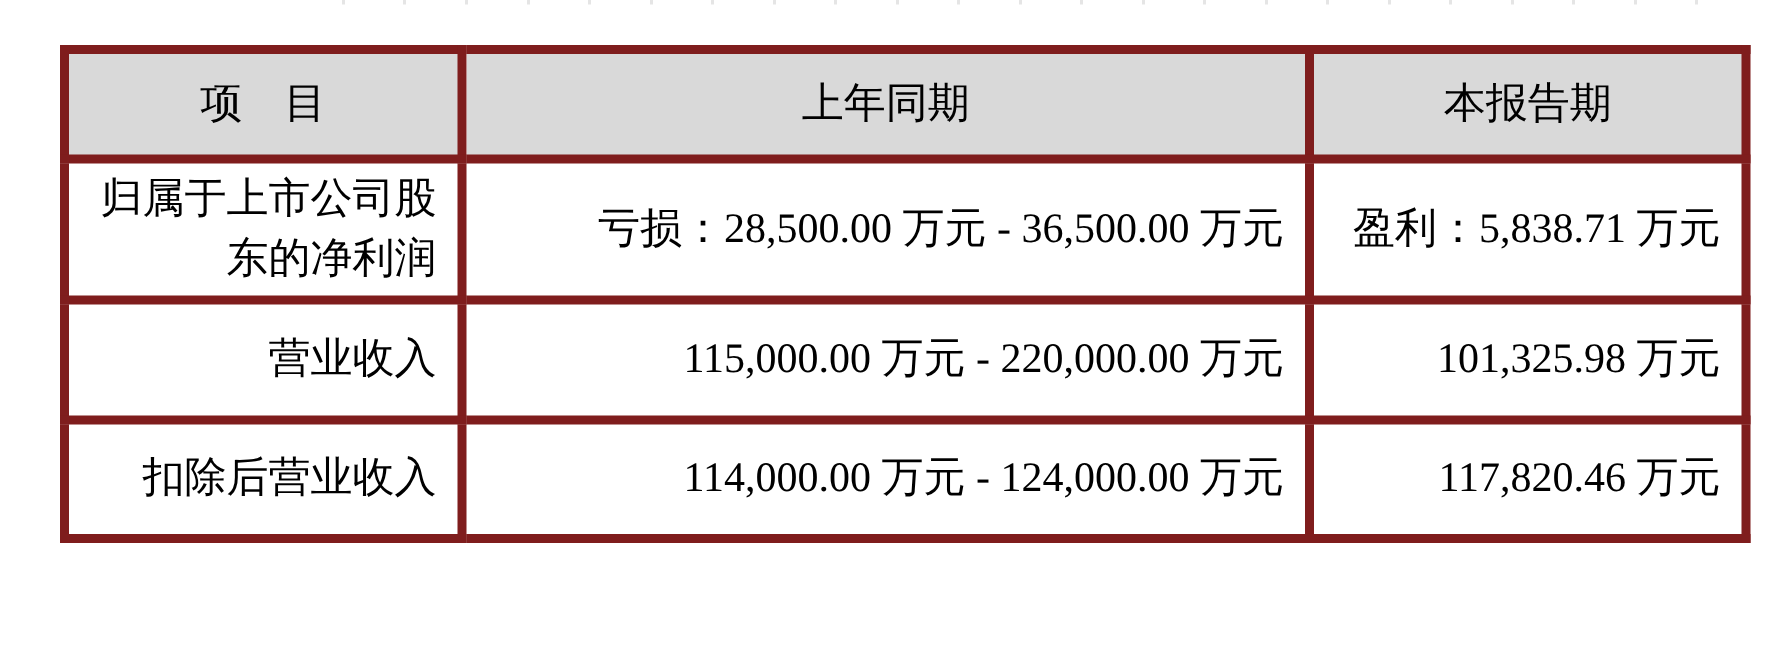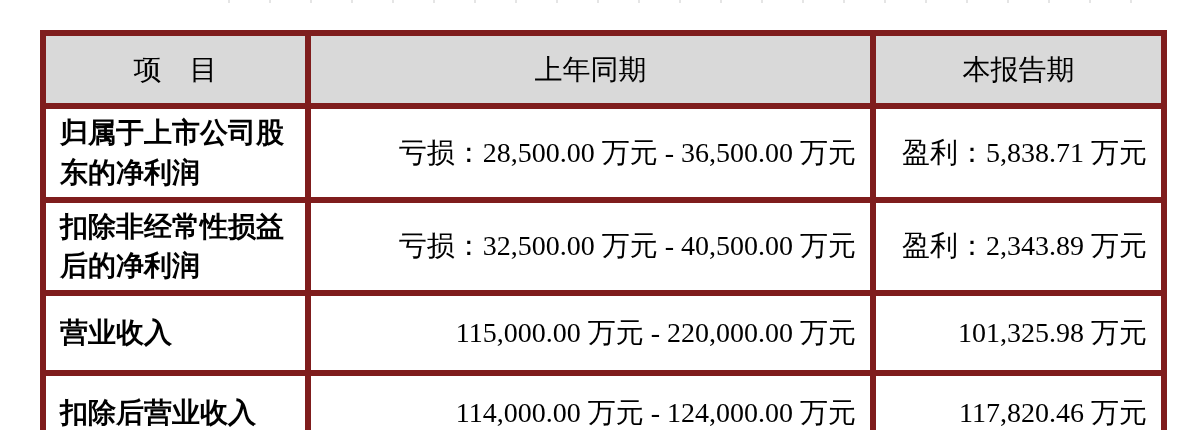--- a/index.html
+++ b/index.html
@@ -46,21 +46,21 @@
     overflow: hidden;
   }
   .fin thead th {
     background: #d9d9d9;
     text-align: center;
     height: 73px;
   }
   .col-item  { width: 265px; }
   .col-cur   { width: 565px; }
   .col-prior { width: 291px; }
-  td.c-item { text-align: left; font-weight: bold; }
+  td.c-item { text-align: right; }
   td.c-num  { text-align: right; }
   tr.r-tall   { height: 85px; }
   tr.r-tall2  { height: 84px; }
   tr.r-short  { height: 80px; }
   tr.r-short2 { height: 79px; }
 </style>
 </head>
 <body>
 
 <div class="sheet">
@@ -78,25 +78,20 @@
         <th>上年同期</th>
         <th>本报告期</th>
       </tr>
     </thead>
     <tbody>
       <tr class="r-tall">
         <td class="c-item">归属于上市公司股东的净利润</td>
         <td class="c-num">亏损：28,500.00 万元 - 36,500.00 万元</td>
         <td class="c-num">盈利：5,838.71 万元</td>
       </tr>
-      <tr class="r-tall2">
-        <td class="c-item">扣除非经常性损益后的净利润</td>
-        <td class="c-num">亏损：32,500.00 万元 - 40,500.00 万元</td>
-        <td class="c-num">盈利：2,343.89 万元</td>
-      </tr>
       <tr class="r-short">
         <td class="c-item">营业收入</td>
         <td class="c-num">115,000.00 万元 - 220,000.00 万元</td>
         <td class="c-num">101,325.98 万元</td>
       </tr>
       <tr class="r-short2">
         <td class="c-item">扣除后营业收入</td>
         <td class="c-num">114,000.00 万元 - 124,000.00 万元</td>
         <td class="c-num">117,820.46 万元</td>
       </tr>

